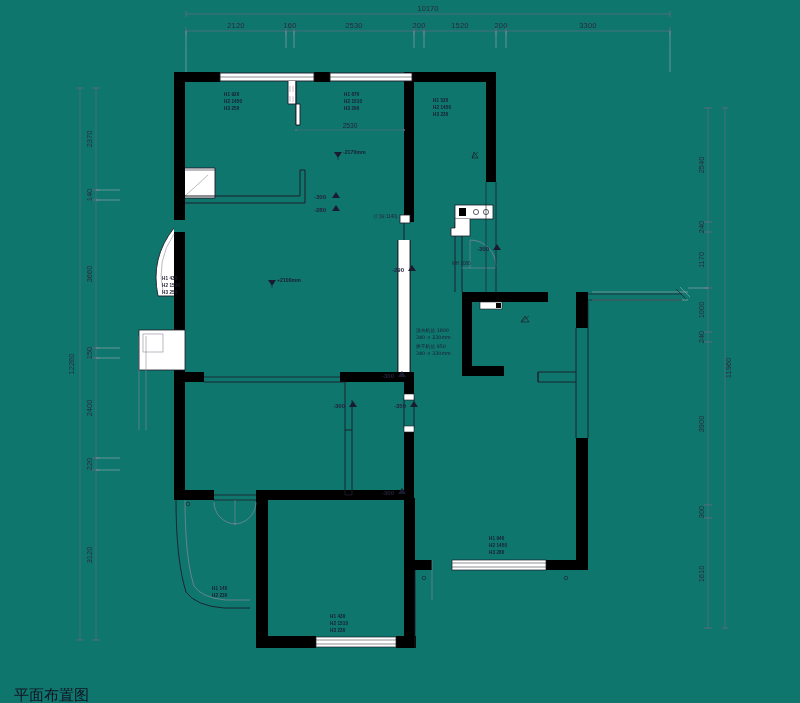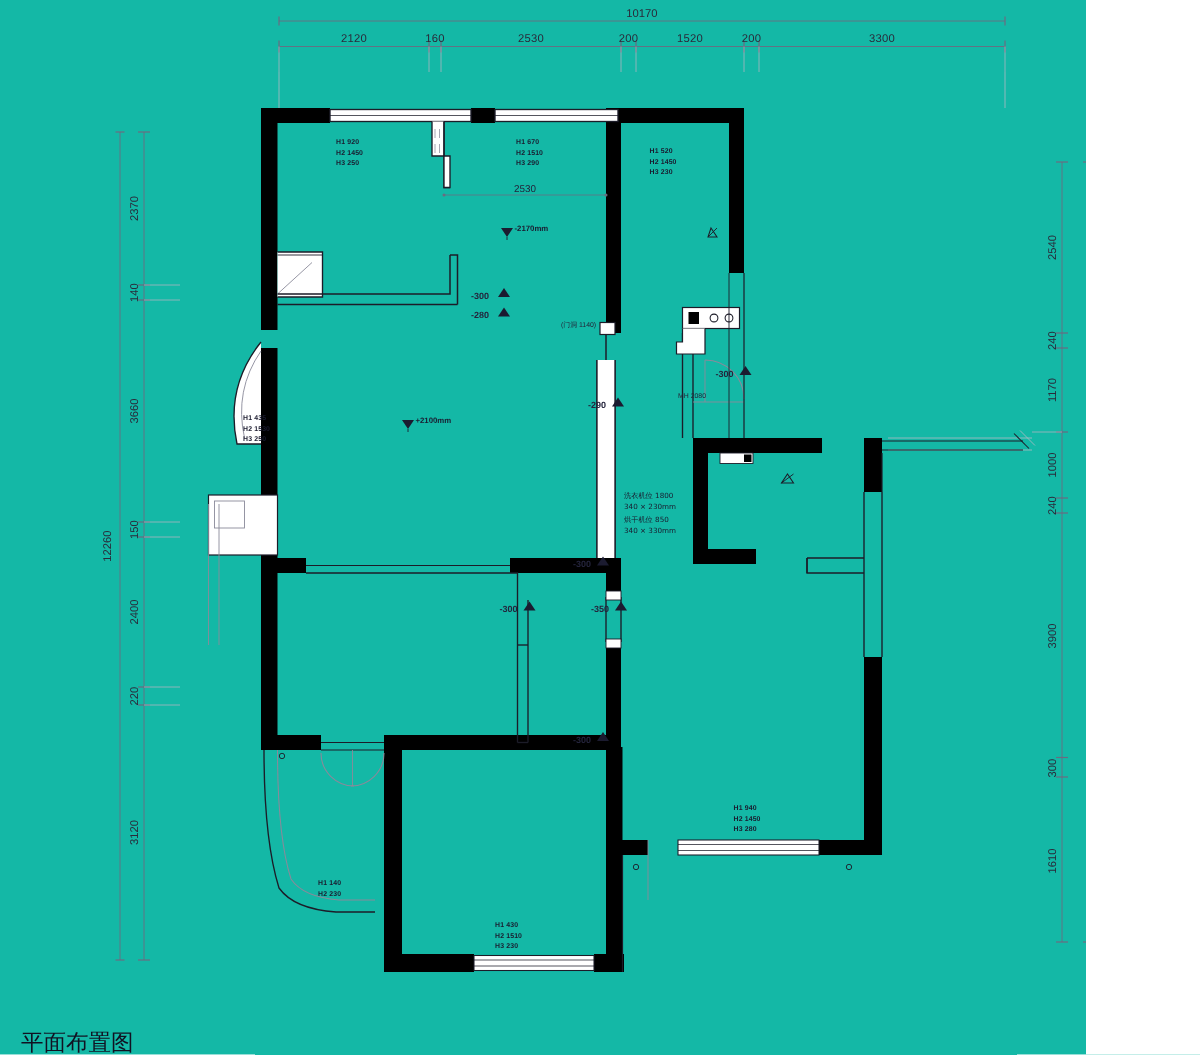--- a/index.html
+++ b/index.html
@@ -3,23 +3,23 @@
 <meta charset="utf-8">
 <style>
   * { box-sizing: border-box; }
   html, body {
     margin: 0; padding: 0;
     background: #ffffff;
     font-family: "Liberation Sans", sans-serif;
   }
   #page {
     position: relative;
-    width: 724px;
+    width: 800px;
     height: 703px;
-    background: #14b8a6;
+    background: #0f766e;
     overflow: hidden;
   }
   #plan-svg { position: absolute; left: 0; top: 0; }
 
   .dim-text {
     font-family: "Liberation Sans", sans-serif;
     font-size: 7.5px;
     fill: #2a2a3a;
     letter-spacing: 0.2px;
   }

